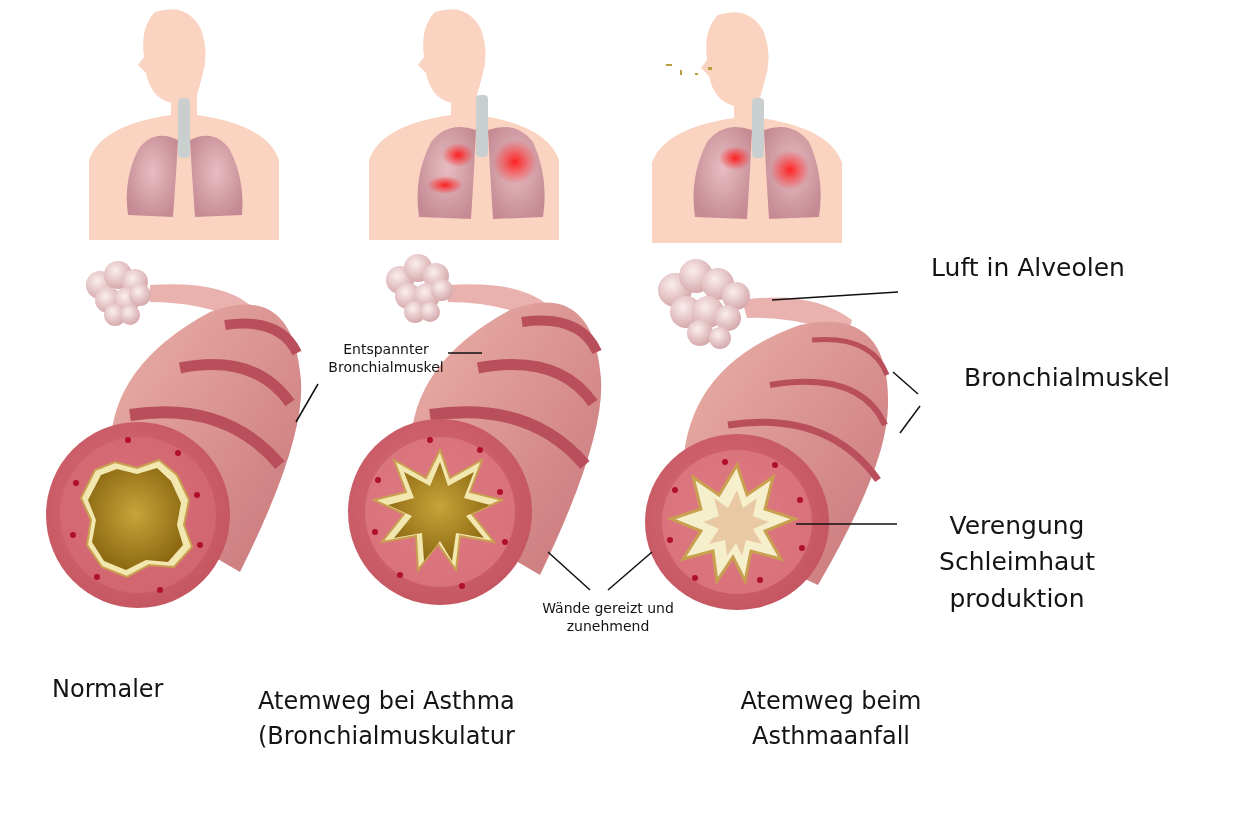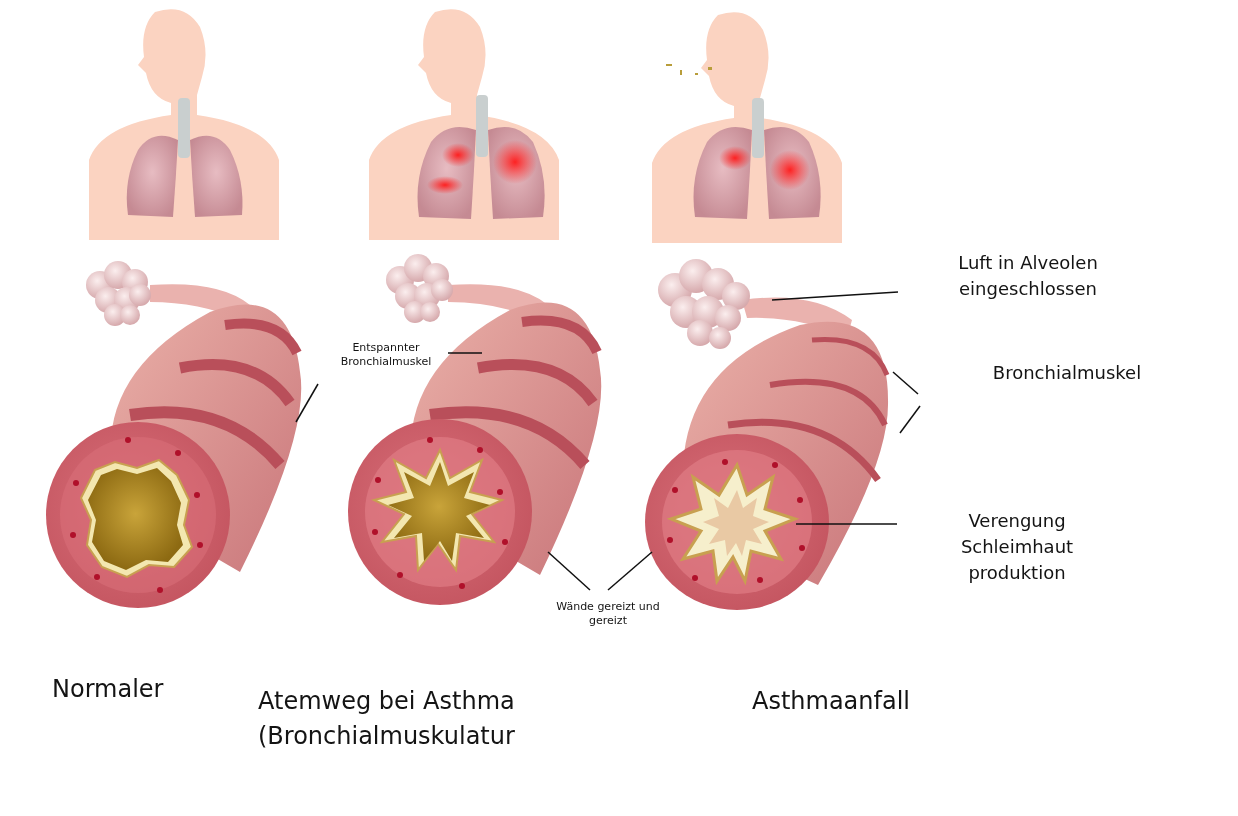--- a/index.html
+++ b/index.html
@@ -1,21 +1,21 @@
 <!DOCTYPE html>
 <html><head>
 <meta charset="utf-8">
 <style>
   html, body { margin:0; padding:0; }
   body { width:1238px; height:816px; background:#ffffff; position:relative; overflow:hidden;
          font-family:"DejaVu Sans","Liberation Sans",sans-serif; color:#1a1a1a; }
   svg.fig { position:absolute; left:0; top:0; }
   .lbl { position:absolute; text-align:center; line-height:1.25; color:#141414; white-space:nowrap; }
-  .sm { font-size:11px; }
-  .md { font-size:18px; line-height:1.45; }
+  .sm { font-size:14px; }
+  .md { font-size:25px; line-height:1.45; }
   .bt { font-size:24px; line-height:1.45; text-align:left; }
 </style>
 </head>
 <body>
 
 <svg class="fig" width="1238" height="816" viewBox="0 0 1238 816">
   <defs>
     <radialGradient id="lungG" cx="50%" cy="45%" r="60%">
       <stop offset="0%" stop-color="#e7bcc2"></stop>
       <stop offset="100%" stop-color="#c58a93"></stop>
@@ -179,26 +179,25 @@
   </g>
 </svg>
 
 <div class="lbl sm" style="left:306px; top:341px; width:160px;">
   <div>Entspannter</div>
   <div>Bronchialmuskel</div>
 </div>
 
 <div class="lbl sm" style="left:508px; top:600px; width:200px;">
   <div>Wände gereizt und</div>
-  <div>gereizt</div>
+  <div>zunehmend</div>
 </div>
 
 <div class="lbl md" style="left:888px; top:250px; width:280px;">
   <div>Luft in Alveolen</div>
-  <div>eingeschlossen</div>
 </div>
 
 <div class="lbl md" style="left:922px; top:360px; width:290px;">
   <div>Bronchialmuskel</div>
 </div>
 
 <div class="lbl md" style="left:902px; top:508px; width:230px;">
   <div>Verengung</div>
   <div>Schleimhaut</div>
   <div>produktion</div>
@@ -207,14 +206,15 @@
 <div class="lbl bt" style="left:52px; top:672px; width:180px;">
   <div>Normaler</div>
 </div>
 
 <div class="lbl bt" style="left:258px; top:684px; width:350px;">
   <div>Atemweg bei Asthma</div>
   <div>(Bronchialmuskulatur</div>
 </div>
 
 <div class="lbl bt" style="left:606px; top:684px; width:450px; text-align:center;">
+  <div>Atemweg beim</div>
   <div>Asthmaanfall</div>
 </div>
 
 </body></html>

